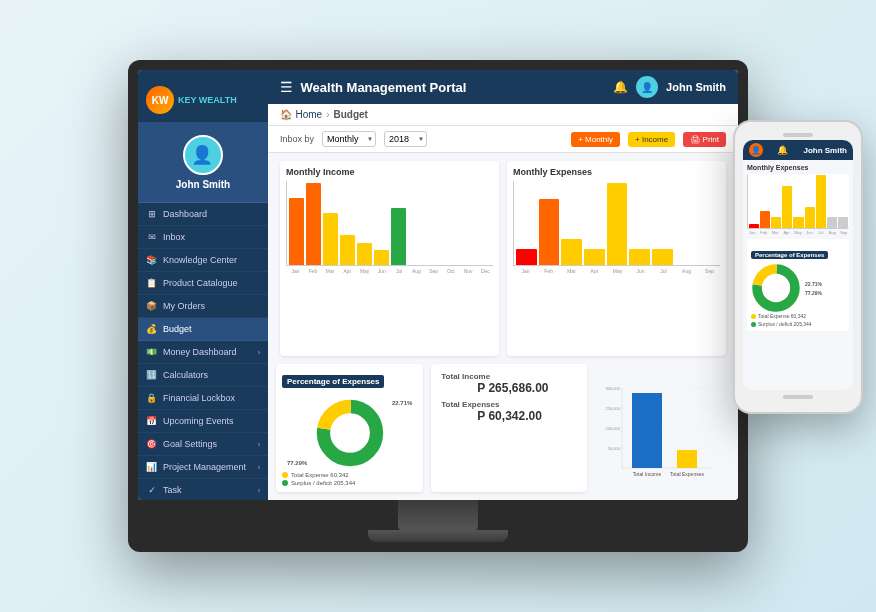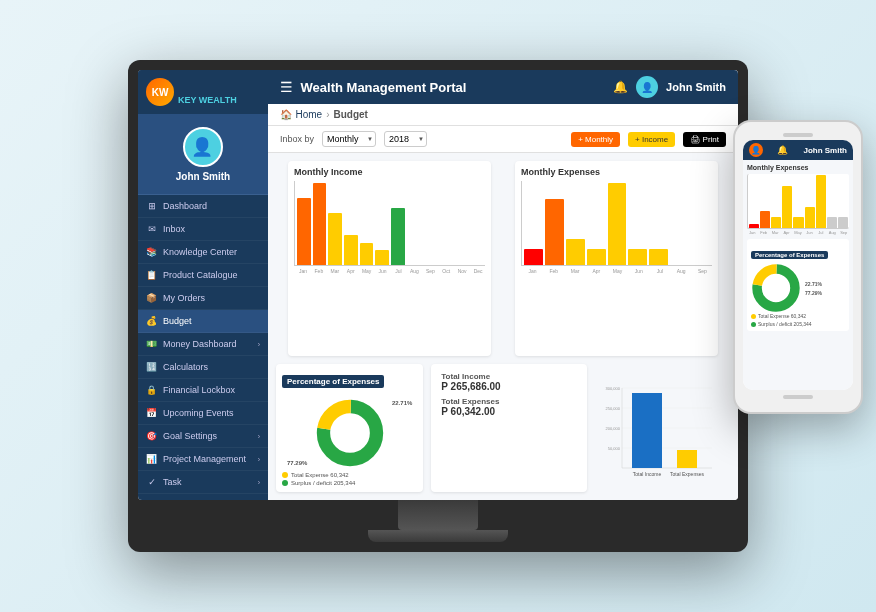--- a/index.html
+++ b/index.html
@@ -97,23 +97,24 @@
       color: #fff;
       flex-shrink: 0;
       display: flex;
       flex-direction: column;
     }
 
     .sidebar-logo {
       background: #1a3a5c;
       padding: 8px;
       display: flex;
-      align-items: flex-end;
+      align-items: center;
       gap: 4px;
       border-bottom: 1px solid #2a5080;
+      margin-top: 8px;
     }
 
     .logo-icon {
       width: 28px;
       height: 28px;
       background: linear-gradient(135deg, #ff6600, #ffaa00);
       border-radius: 50%;
       display: flex;
       align-items: center;
       justify-content: center;
@@ -324,21 +325,21 @@
       background: #ffcc00;
       color: #333;
       border: none;
       padding: 3px 7px;
       border-radius: 3px;
       font-size: 8px;
       cursor: pointer;
     }
 
     .btn-print {
-      background: #000000;
+      background: #ef4444;
       color: #fff;
       border: none;
       padding: 3px 7px;
       border-radius: 3px;
       font-size: 8px;
       cursor: pointer;
     }
 
     
     .charts-row {
@@ -347,21 +348,21 @@
       padding: 8px;
       background: #f5f7fa;
       flex: 1;
     }
 
     .chart-panel {
       flex: 1;
       background: #fff;
       border-radius: 4px;
       padding: 6px;
-      margin: 0 12px;
+      margin: 0 4px;
       box-shadow: 0 1px 3px rgba(0,0,0,0.1);
     }
 
     .chart-title {
       font-size: 9px;
       font-weight: bold;
       color: #333;
       margin-bottom: 4px;
     }
 
@@ -496,23 +497,24 @@
       margin-bottom: 5px;
     }
 
     .summary-label {
       font-size: 8px;
       color: #555;
       font-weight: bold;
     }
 
     .summary-value {
-      font-size: 10px;
+      font-size: 12px;
       color: #333;
       font-weight: bold;
+      margin-left: 36px;
     }
 
     
     .phone-app {
       display: flex;
       flex-direction: column;
       height: 100%;
       font-family: Arial, sans-serif;
     }
 

